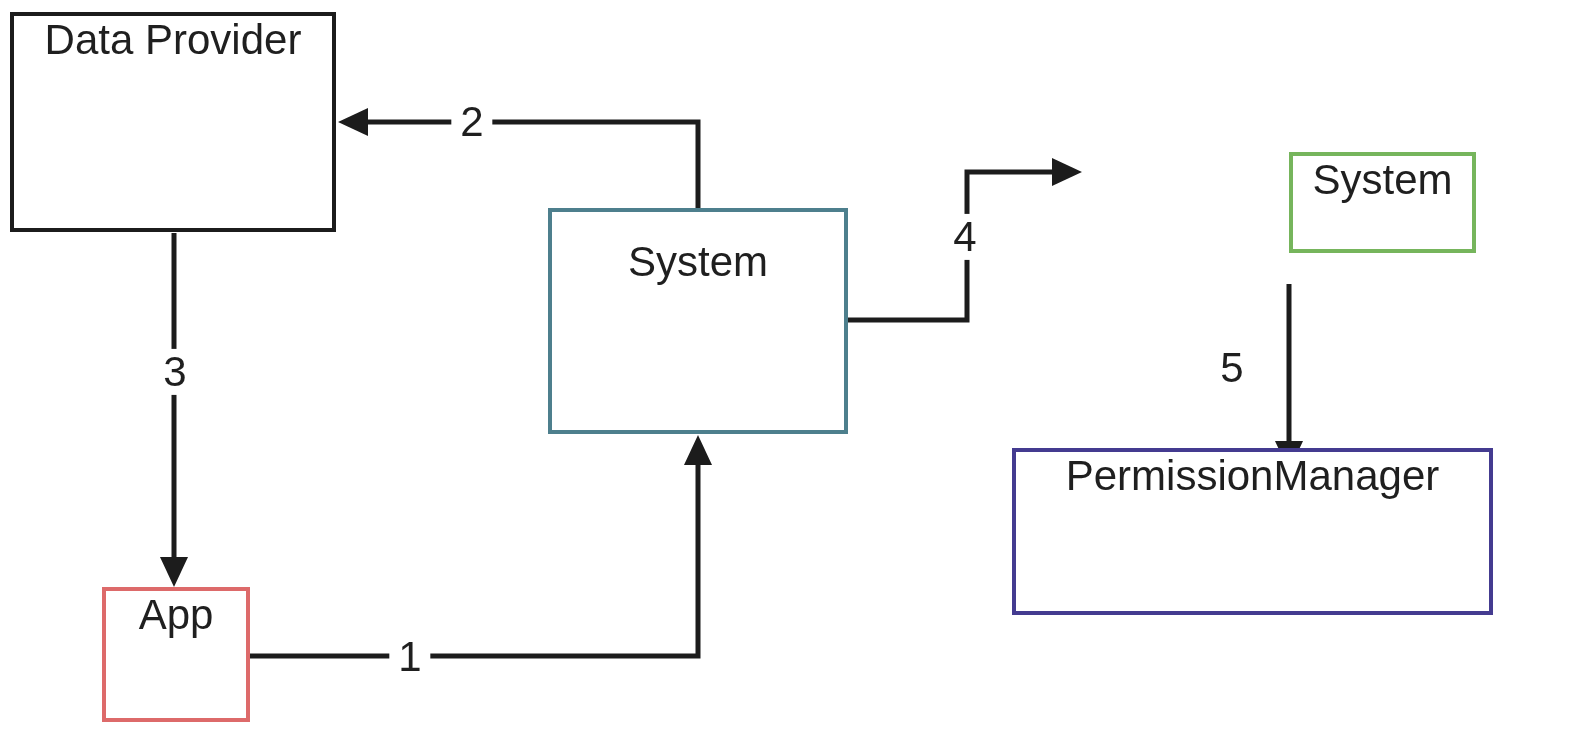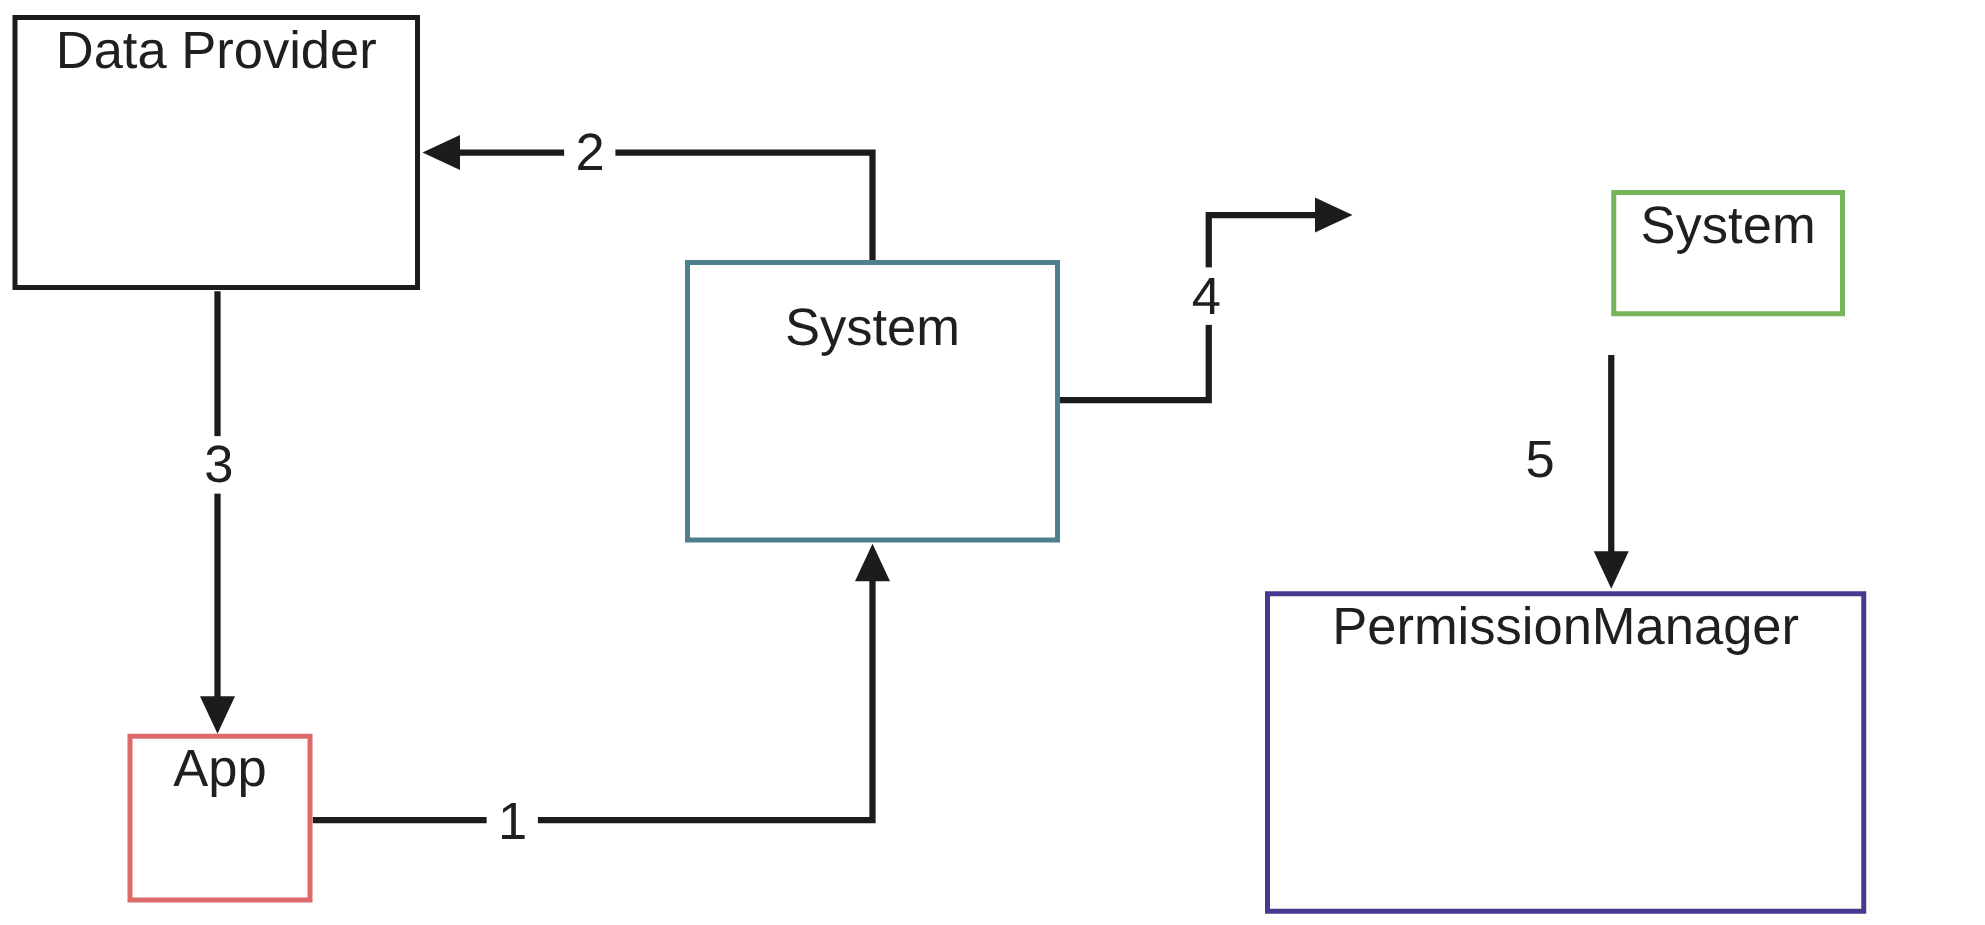--- a/index.html
+++ b/index.html
@@ -59,21 +59,21 @@
   #node-system-ui {
     left: 1082px; top: 59px; width: 413px; height: 223px;
     border: 4px solid #76b55c;
   }
   #node-system-ui .node-label { margin-top: 24px; }
   #node-dialog {
     left: 1289px; top: 152px; width: 187px; height: 101px;
     border: 4px solid #76b55c;
   }
   #node-permission-manager {
-    left: 1012px; top: 473px; width: 481px; height: 258px;
+    left: 1012px; top: 448px; width: 481px; height: 167px;
     border: 4px solid #443b90;
   }
   .edge-label {
     position: absolute;
     transform: translate(-50%, -50%);
     background: #ffffff;
     padding: 0 9px;
     font-size: 42px;
     line-height: 1.1;
   }

